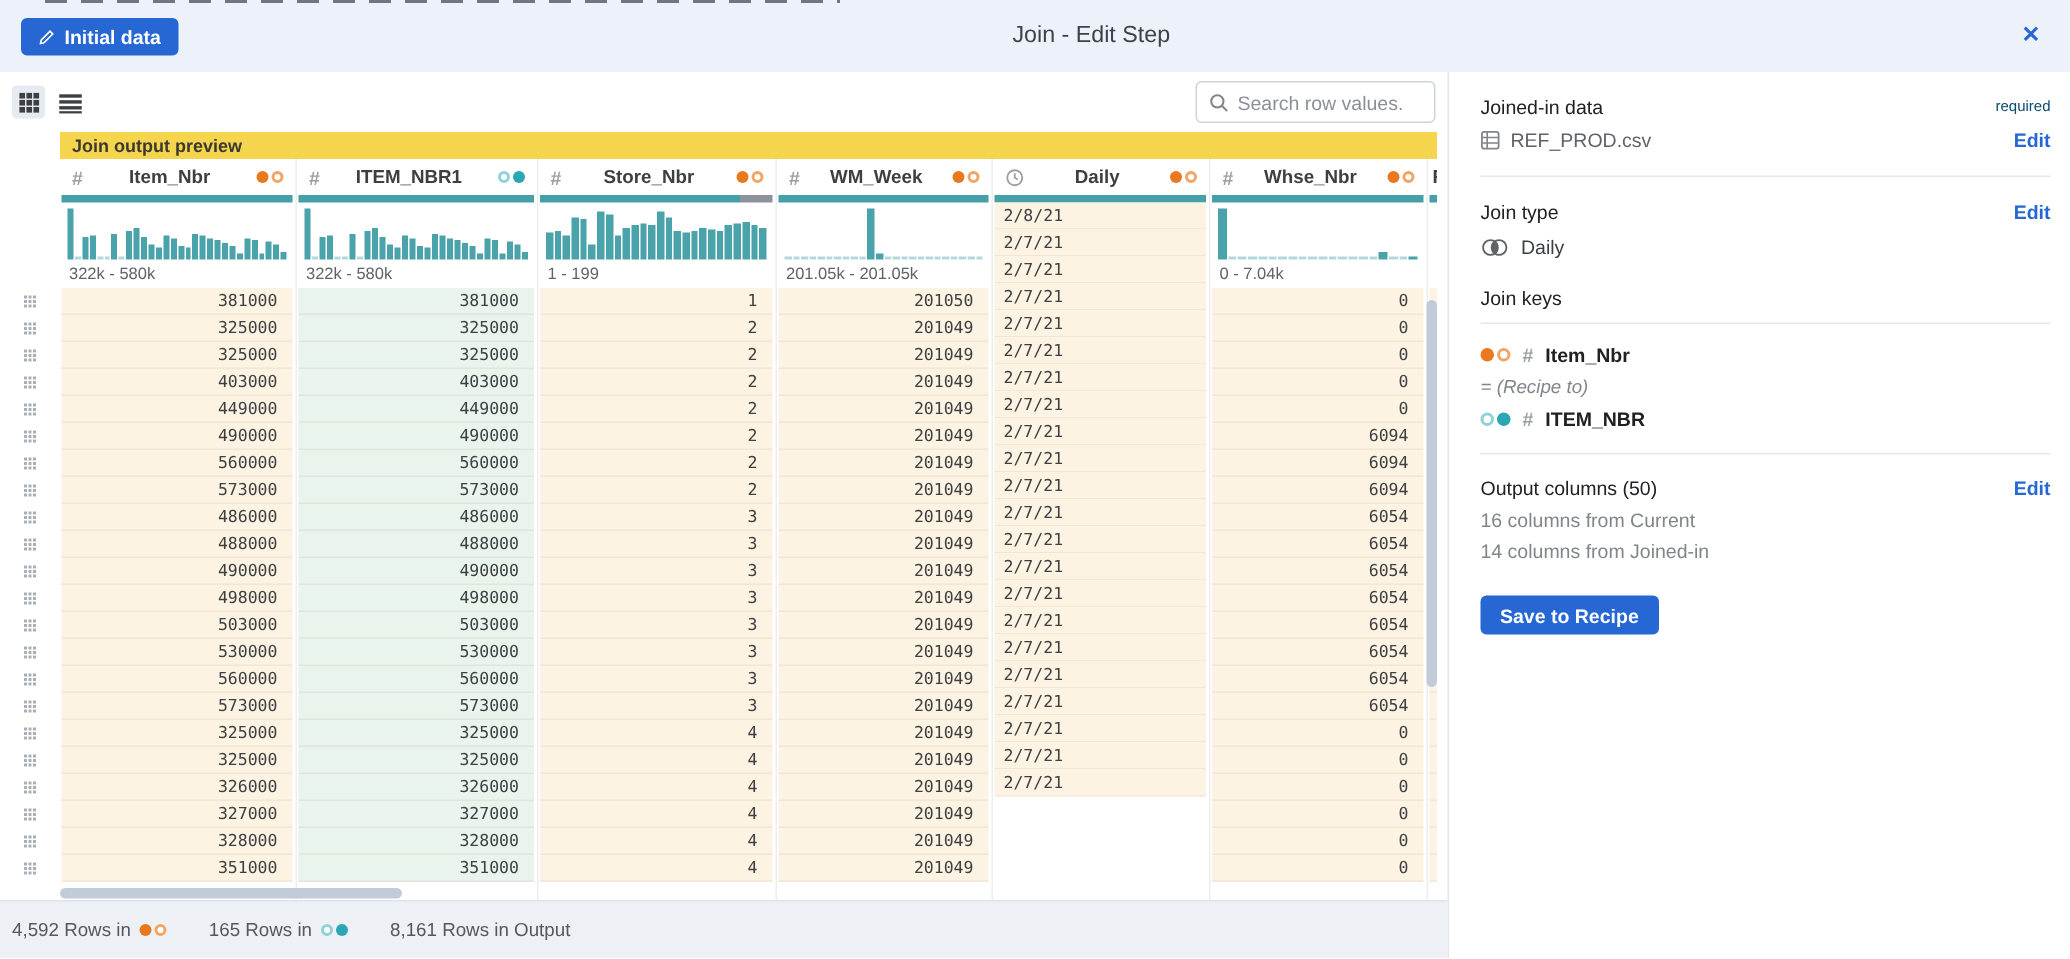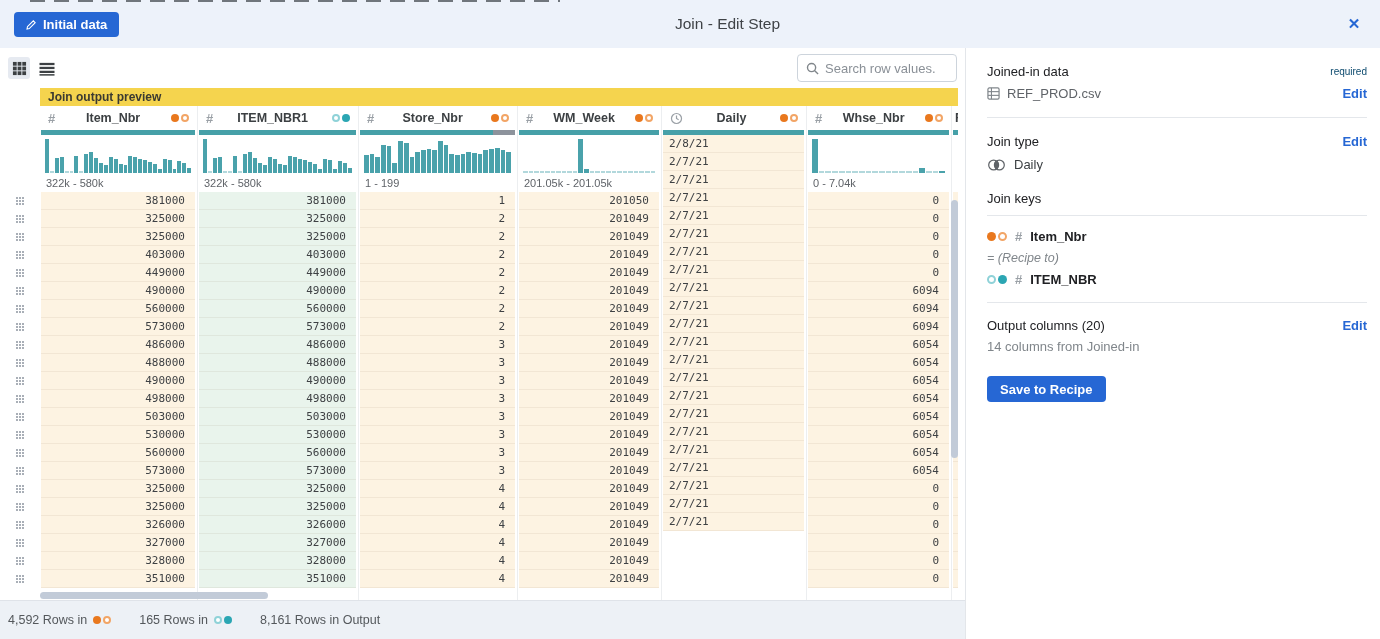--- a/index.html
+++ b/index.html
@@ -662,23 +662,24 @@
       <span class="dots" style="margin:0;">
           <span class="dot teal outline"></span>
           <span class="dot teal filled"></span>
         </span>
       <span class="key-hash">#</span>
       <span class="key-name">ITEM_NBR</span>
     </div>
     <hr class="hr3">
 
     <div class="row-between oc-row">
-      <span class="h-bold">Output columns (20)</span>
+      <span class="h-bold">Output columns (50)</span>
       <span class="edit-link">Edit</span>
     </div>
+    <div class="oc-line">16 columns from Current</div>
     <div class="oc-line">14 columns from Joined-in</div>
 
     <div class="save-row">
       <button class="btn-blue save-btn">Save to Recipe</button>
     </div>
   </div>
 
 </div>
 
 </body></html>

